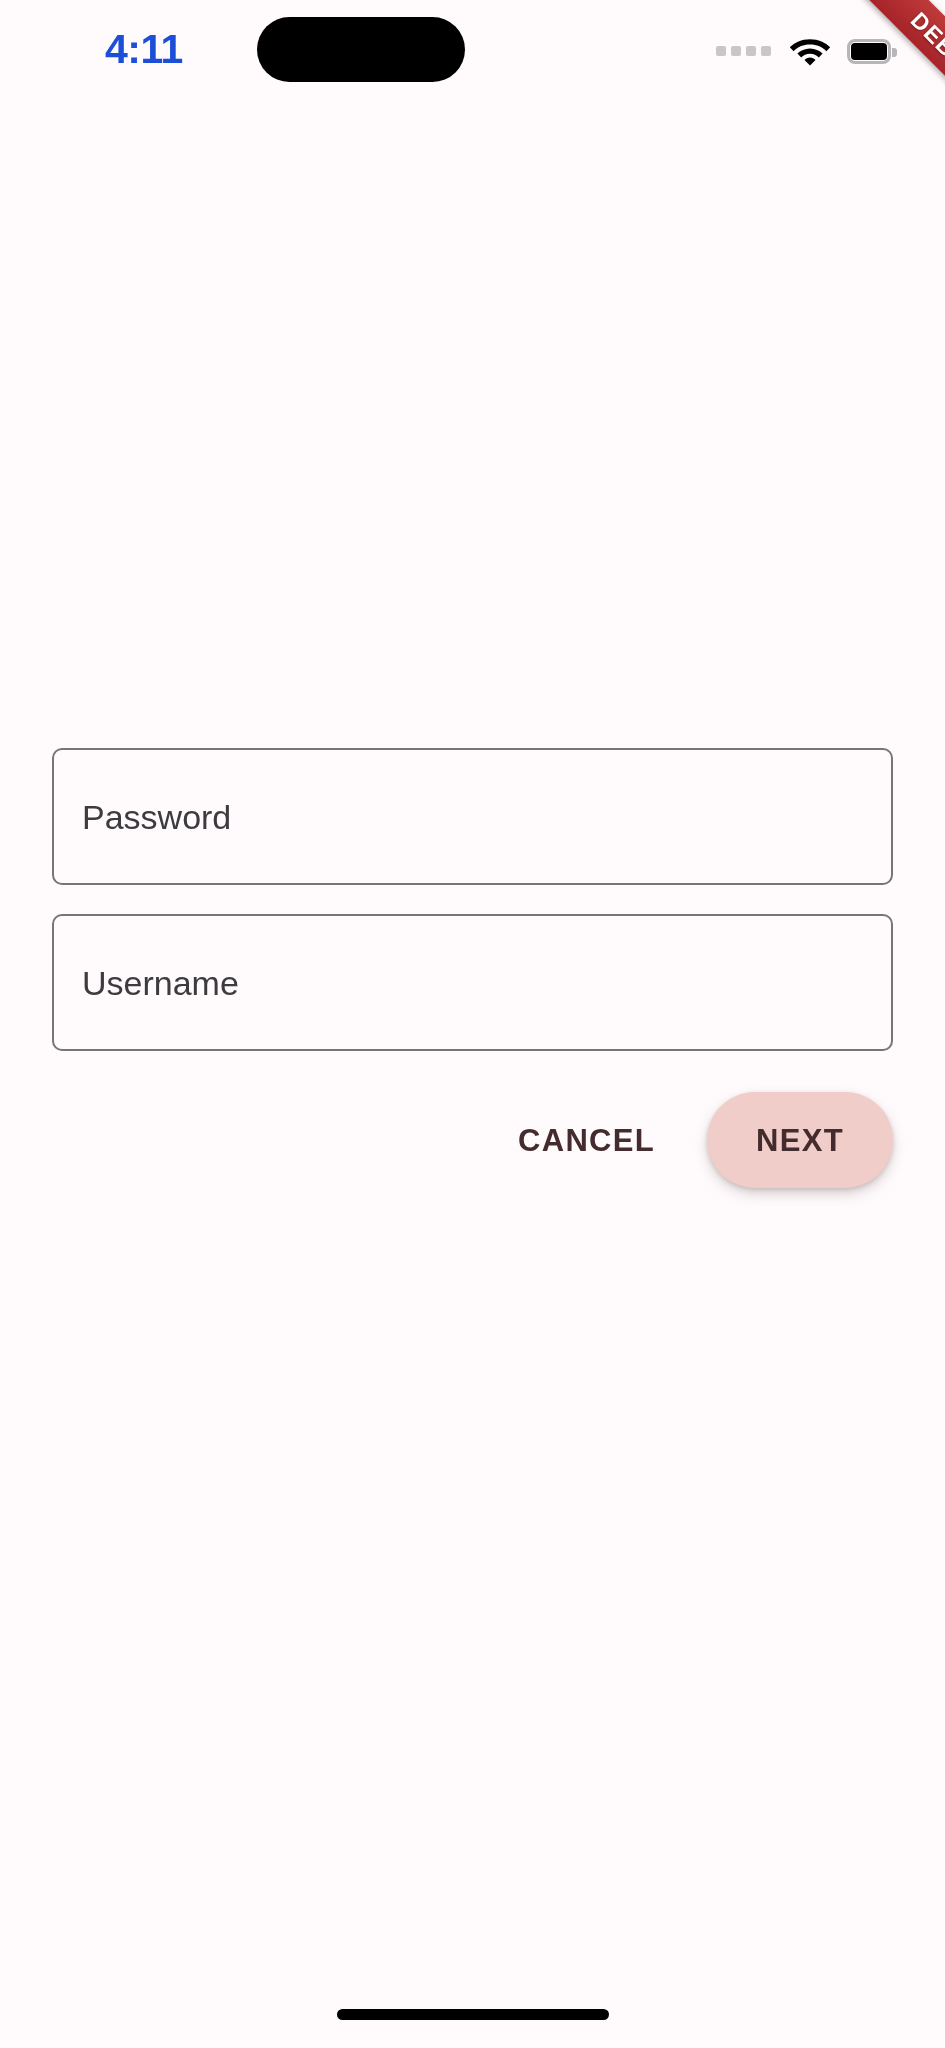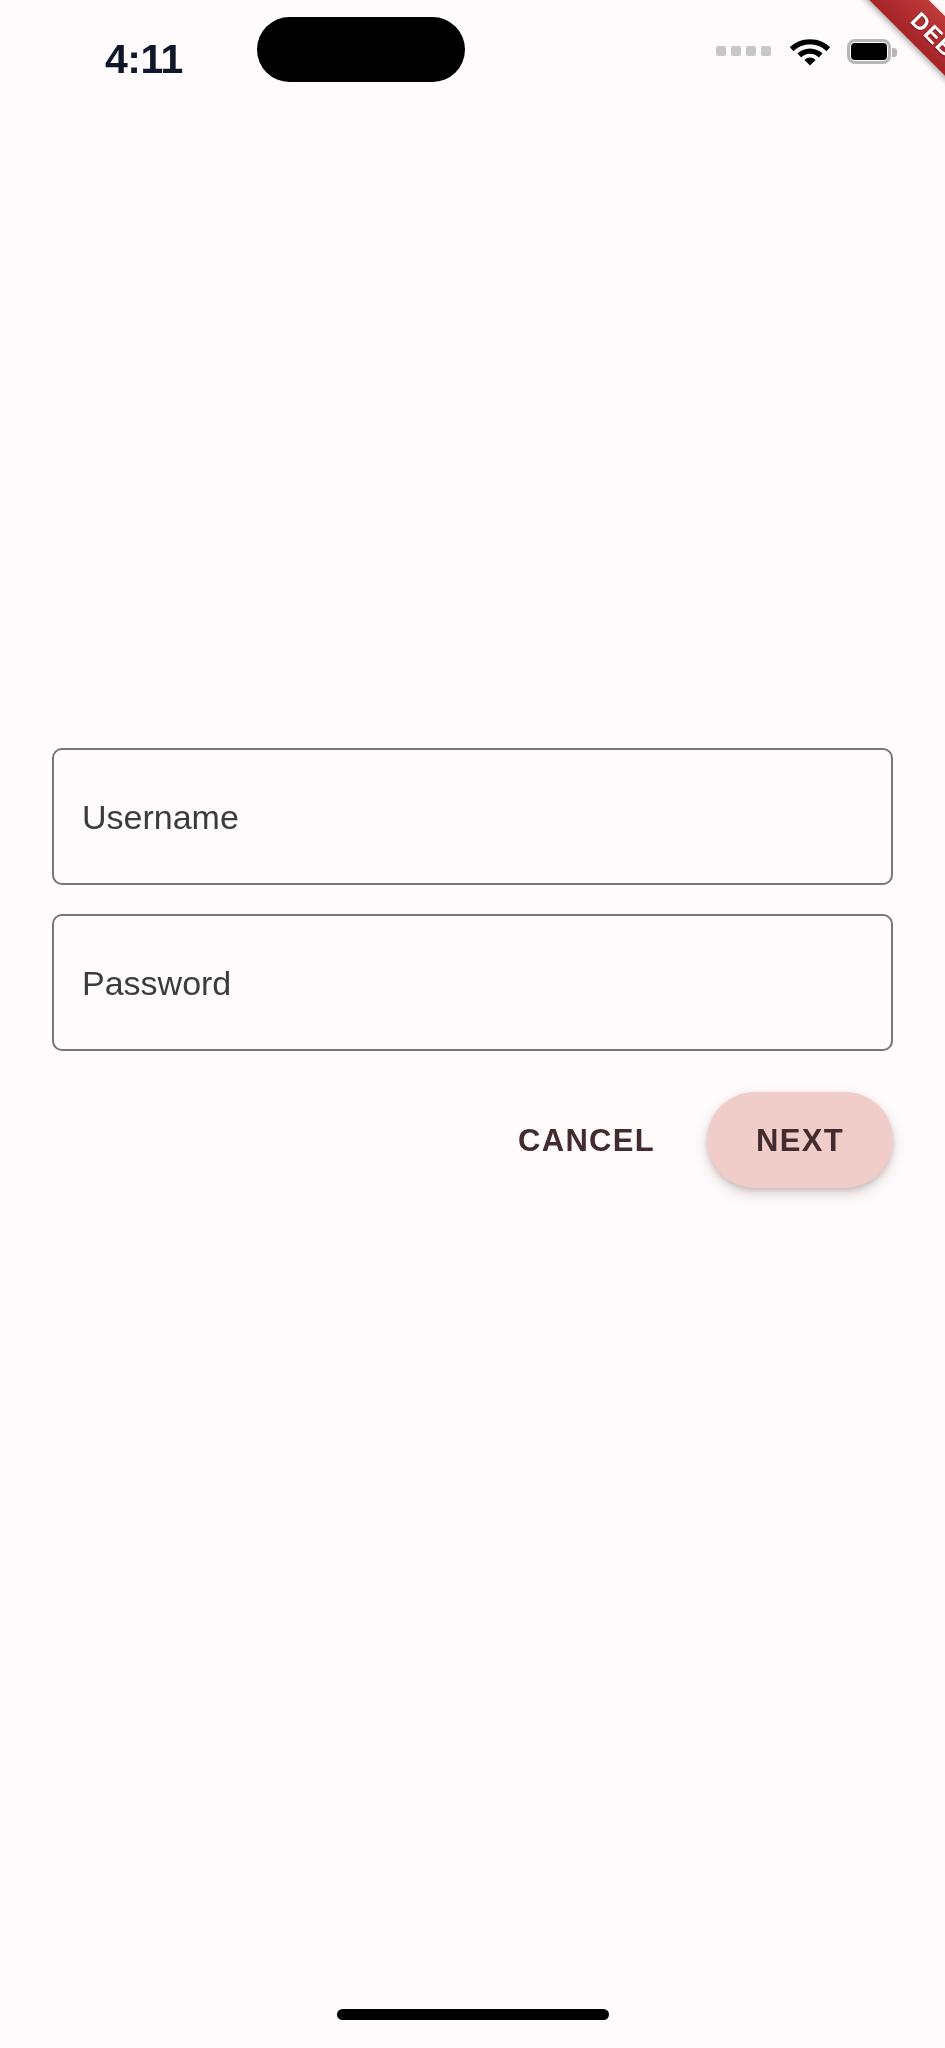--- a/index.html
+++ b/index.html
@@ -34,24 +34,23 @@
     display: flex;
     align-items: center;
     z-index: 40;
   }
   .status-time {
     position: absolute;
     left: 105px;
     top: 29px;
     font-size: 41px;
     font-weight: bold;
-    color: #0f172a;
+    color: #1d4ed8;
     letter-spacing: -0.5px;
     line-height: 1;
-    margin-top: 10px;
   }
   .dynamic-island {
     position: absolute;
     left: 257px;
     top: 17px;
     width: 208px;
     height: 65px;
     background: #000000;
     border-radius: 34px;
   }
@@ -297,27 +296,27 @@
   </div>
 
   <div class="debug-ribbon">
     <div class="band">DEBUG</div>
   </div>
 
 
   <div class="form">
 
     <div class="text-field">
+      <span class="label">Password</span>
+    </div>
+
+    <div class="text-field">
       <span class="label">Username</span>
     </div>
 
-    <div class="text-field">
-      <span class="label">Password</span>
-    </div>
-
   </div>
 
   <div class="actions">
 
     <button class="btn-cancel">CANCEL</button>
 
     <button class="btn-next">NEXT</button>
 
   </div>
 

